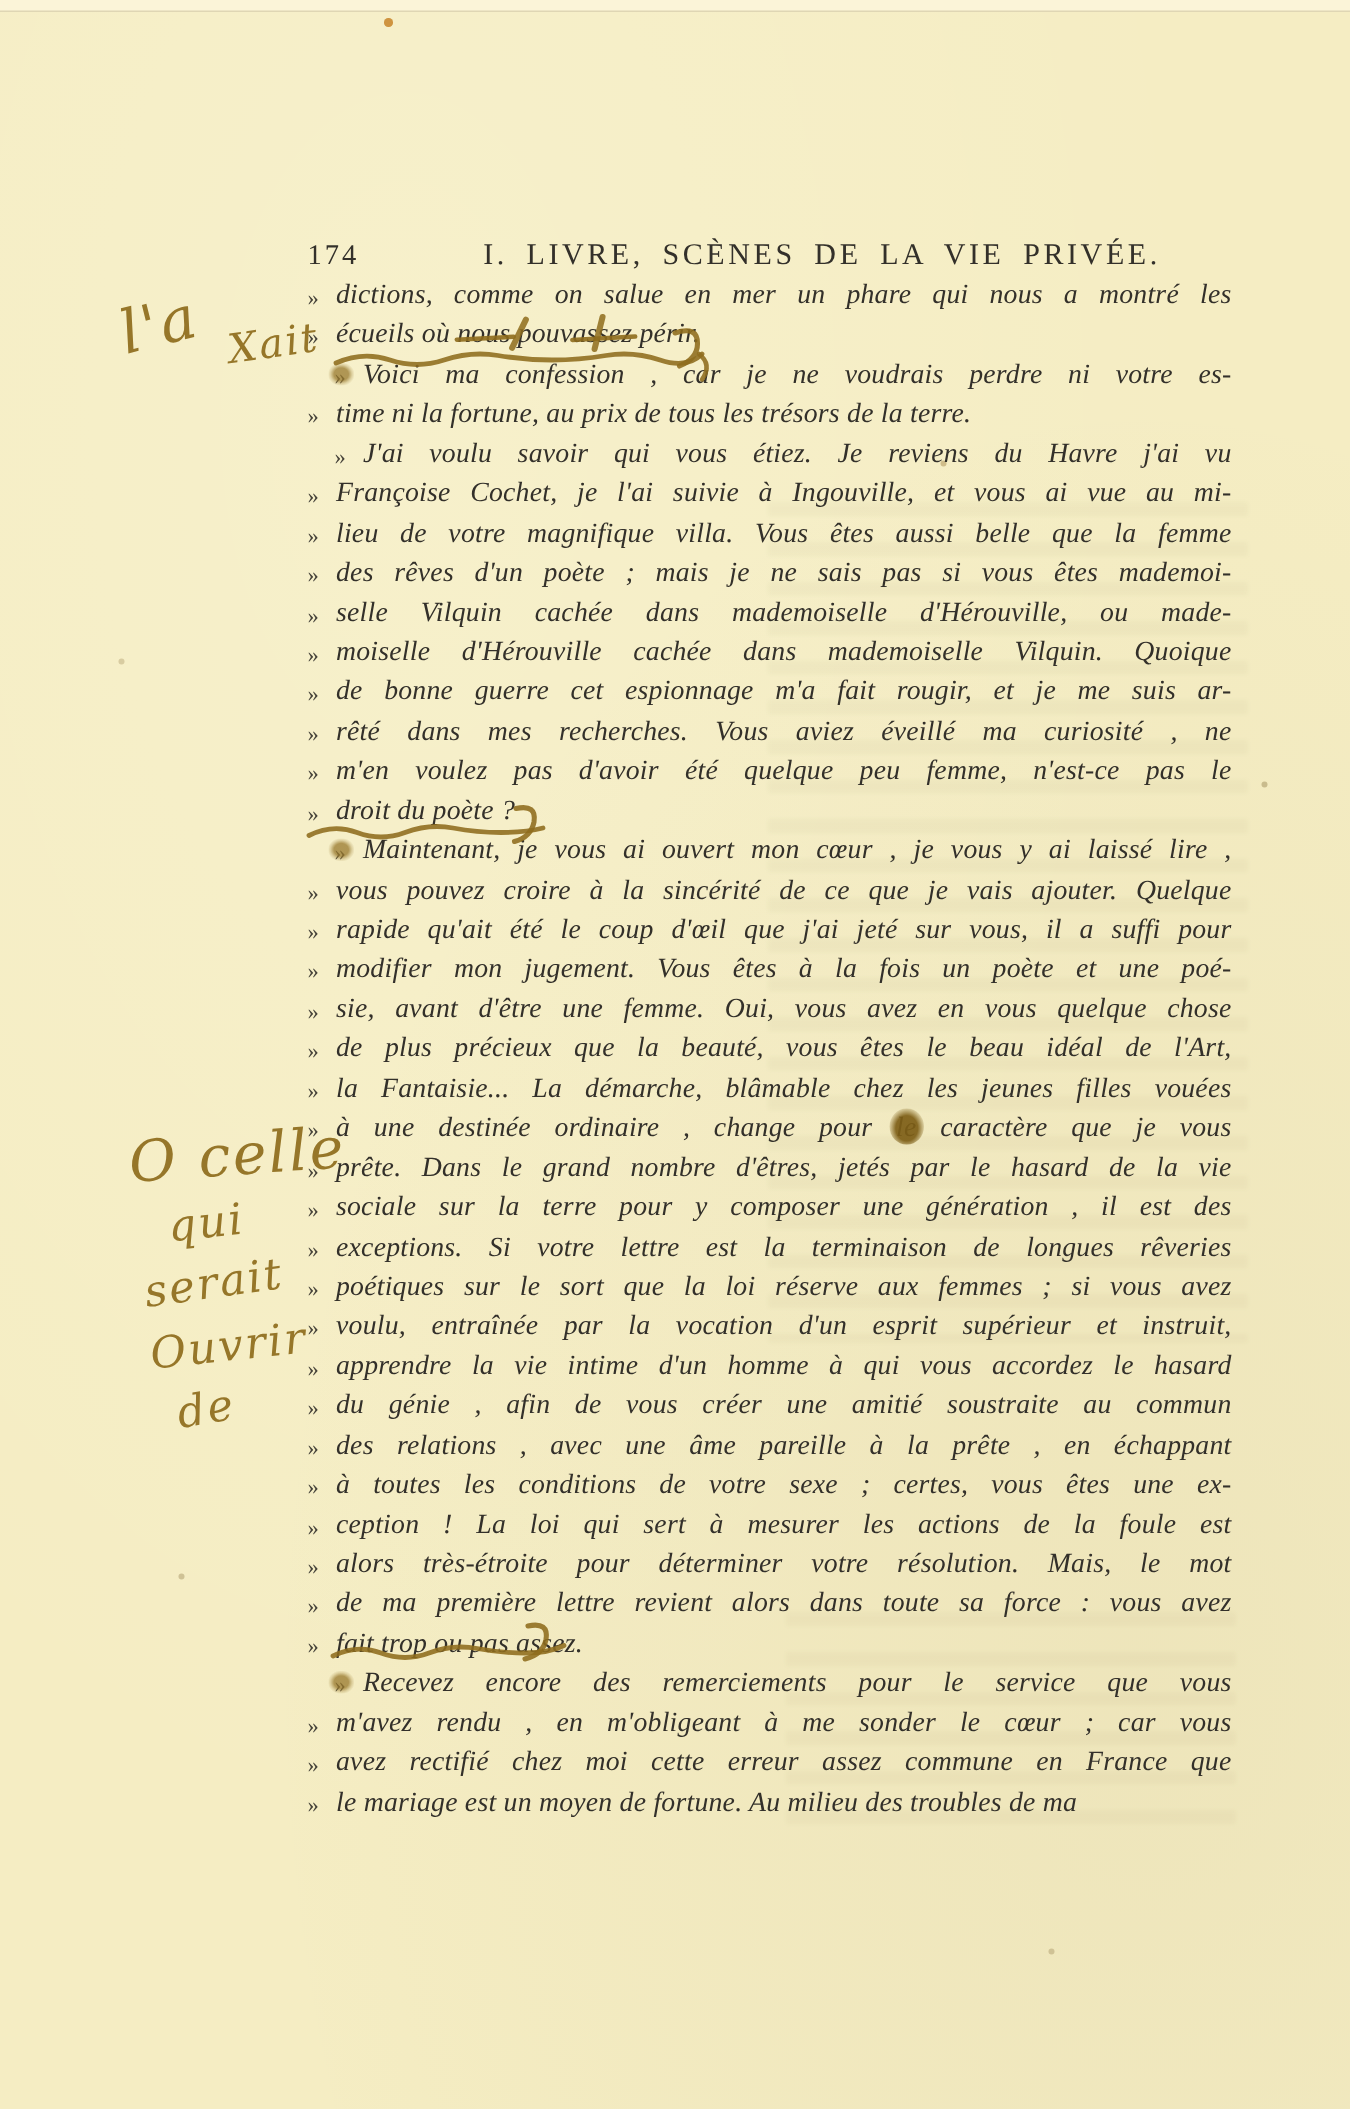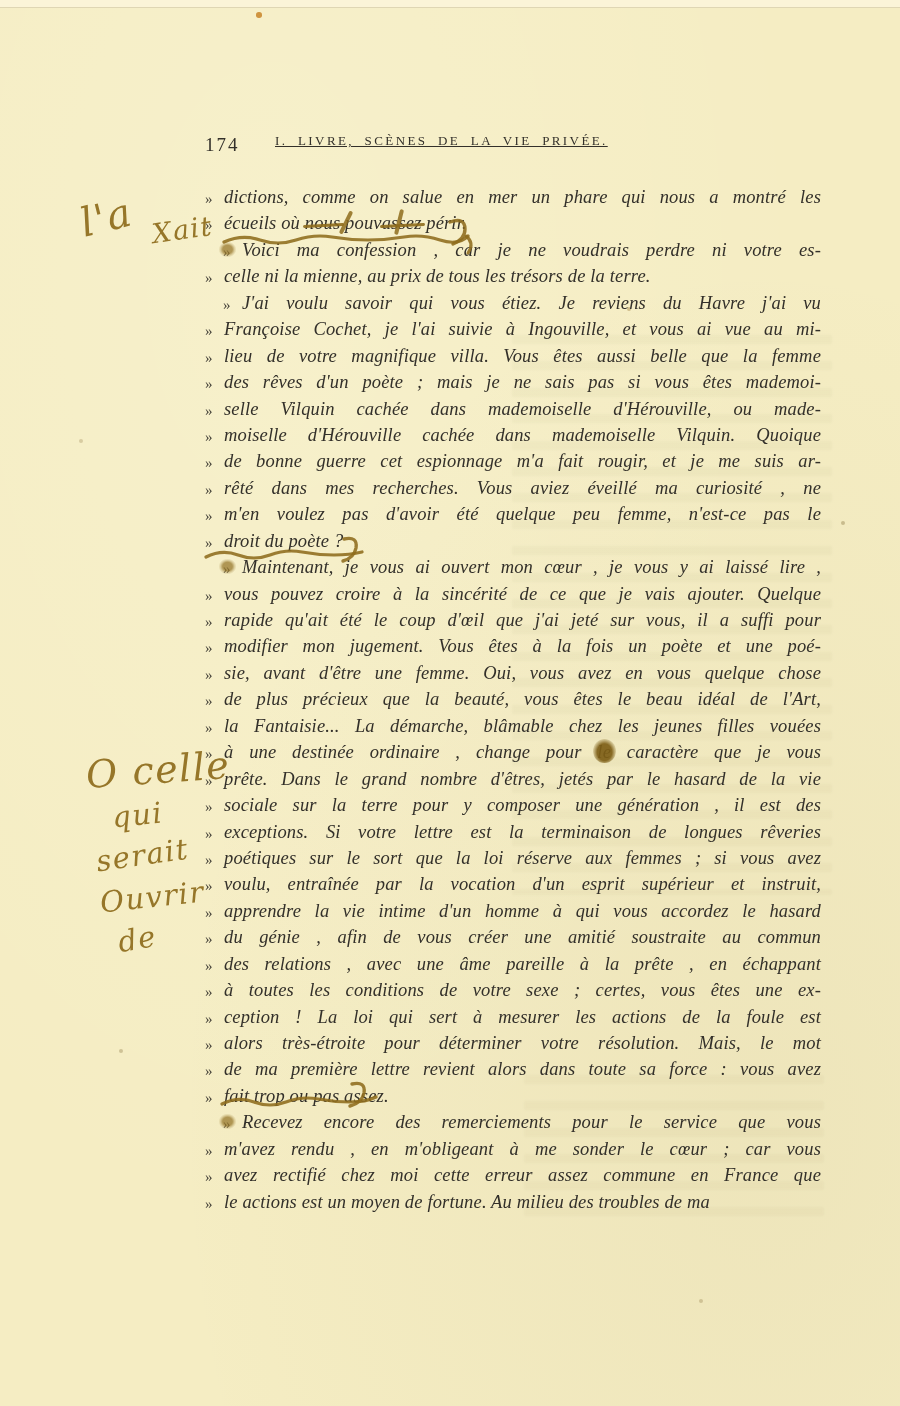--- a/index.html
+++ b/index.html
@@ -19,24 +19,24 @@
     border-bottom:1px solid rgba(160,145,95,.30);}
   .specks{position:absolute;top:0;left:0;width:2px;height:2px;background:transparent;border-radius:50%;
     box-shadow:258px 14px 0 2px #cf9440, 628px 308px 0 1px rgba(170,140,80,.5),
       842px 522px 0 1px rgba(150,130,80,.45), 120px 1050px 0 1px rgba(150,130,80,.4),
       700px 1300px 0 1px rgba(160,140,90,.4), 80px 440px 0 1px rgba(160,140,90,.35);}
   .ghost{position:absolute; pointer-events:none; filter:blur(1.6px); opacity:.9;
     background:repeating-linear-gradient(180deg, rgba(125,115,72,.055) 0 9px, transparent 9px 26.4px);}
   .ghost.g1{right:68px; top:335px; width:320px; height:560px;}
   .ghost.g2{right:76px; top:1075px; width:300px; height:150px;}
 
-  .header-row{position:absolute; top:133px; left:205px; width:616px; height:26px;}
+  .header-row{position:absolute; top:159px; left:205px; width:616px; height:26px;}
   .page-number{position:absolute; left:0; top:1px; font-size:19px; letter-spacing:2px;}
-  .header-title{display:block; text-align:left; padding-left:70px; font-size:13px;
-    letter-spacing:2.4px; word-spacing:5px; white-space:nowrap;text-decoration:underline;}
+  .header-title{display:block; text-align:center; padding-left:70px; font-size:20px;
+    letter-spacing:2.4px; word-spacing:5px; white-space:nowrap;}
 
   .text-block{position:absolute; left:205px; top:184px; width:616px;}
   .line{position:relative; height:26.45px; padding-left:19px; font-size:18.5px;
     line-height:26.45px; overflow:visible; letter-spacing:.15px;}
   .line .txt{display:block; text-align:justify; text-align-last:justify;font-style:italic;}
   .line.noj .txt{text-align-last:left;}
   .line .g{position:absolute; left:0; top:2px; font-size:15px; opacity:.9;}
   .line.ind{padding-left:37px;}
   .line.ind .g{left:18px;}
   .g.inkdot::after{content:""; position:absolute; left:-4px; top:3px; width:17px; height:15px;
@@ -81,21 +81,21 @@
       <div class="line noj">
         <span class="g">»</span>
         <span class="txt">écueils où <span class="sa">nous</span> pouv<span class="sb">assez</span> périr.</span>
       </div>
       <div class="line ind">
         <span class="g inkdot">»</span>
         <span class="txt">Voici ma confession , car je ne voudrais perdre ni votre es-</span>
       </div>
       <div class="line noj">
         <span class="g">»</span>
-        <span class="txt">celle ni la mienne, au prix de tous les trésors de la terre.</span>
+        <span class="txt">time ni la fortune, au prix de tous les trésors de la terre.</span>
       </div>
       <div class="line ind">
         <span class="g">»</span>
         <span class="txt">J'ai voulu savoir qui vous étiez. Je reviens du Havre j'ai vu</span>
       </div>
       <div class="line">
         <span class="g">»</span>
         <span class="txt">Françoise Cochet, je l'ai suivie à Ingouville, et vous ai vue au mi-</span>
       </div>
       <div class="line">
@@ -221,21 +221,21 @@
       <div class="line">
         <span class="g">»</span>
         <span class="txt">m'avez rendu , en m'obligeant à me sonder le cœur ; car vous</span>
       </div>
       <div class="line">
         <span class="g">»</span>
         <span class="txt">avez rectifié chez moi cette erreur assez commune en France que</span>
       </div>
       <div class="line noj">
         <span class="g">»</span>
-        <span class="txt">le actions est un moyen de fortune. Au milieu des troubles de ma</span>
+        <span class="txt">le mariage est un moyen de fortune. Au milieu des troubles de ma</span>
       </div>
     </div>
 
   <div id="marginalia-layer">
       <div class="marginalia-item" style="left: 80px; top: 194px; font-size: 40px; transform: rotate(-14deg);">l'a</div>
       <div class="marginalia-item" style="left: 152px; top: 214px; font-size: 27px; transform: rotate(-8deg);">Xait</div>
       <div class="marginalia-item" style="left: 86px; top: 748px; font-size: 38px; transform: rotate(-4deg);">O celle</div>
       <div class="marginalia-item" style="left: 112px; top: 798px; font-size: 29px; transform: rotate(-6deg);">qui</div>
       <div class="marginalia-item" style="left: 96px; top: 838px; font-size: 29px; transform: rotate(-8deg);">serait</div>
       <div class="marginalia-item" style="left: 100px; top: 880px; font-size: 29px; transform: rotate(-6deg);">Ouvrir</div>

